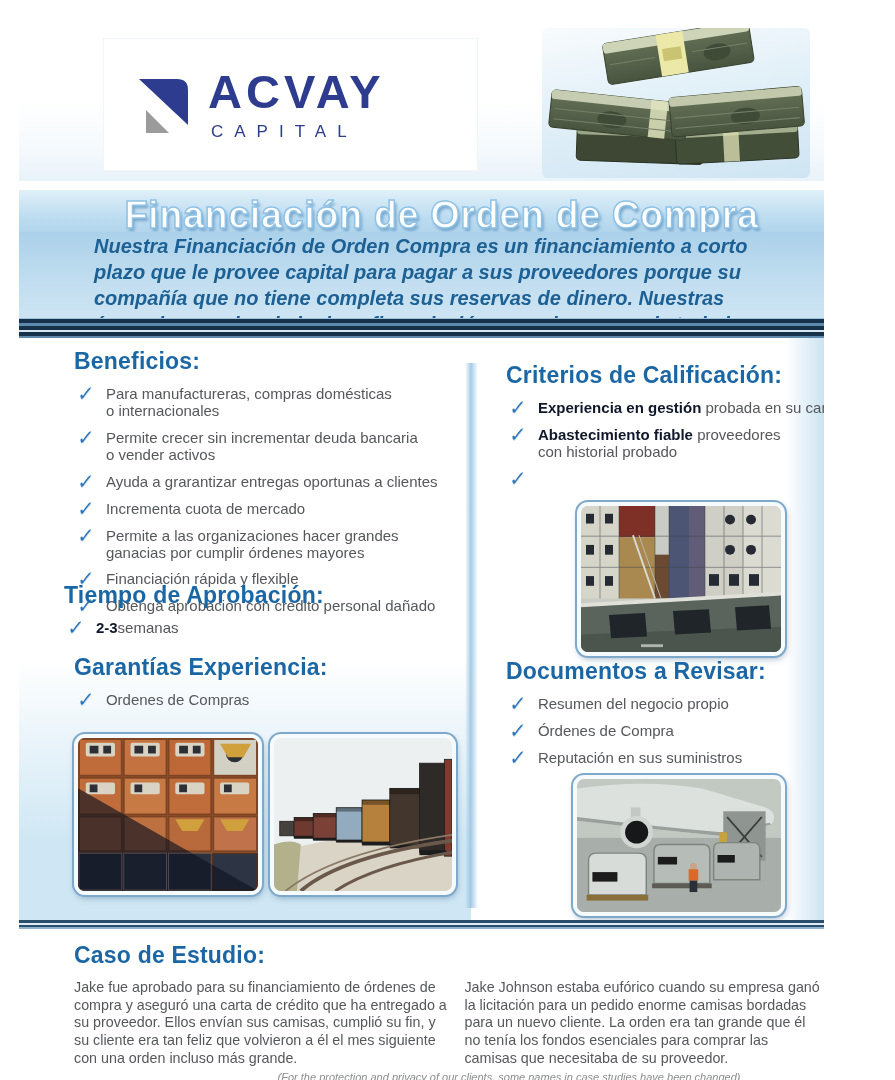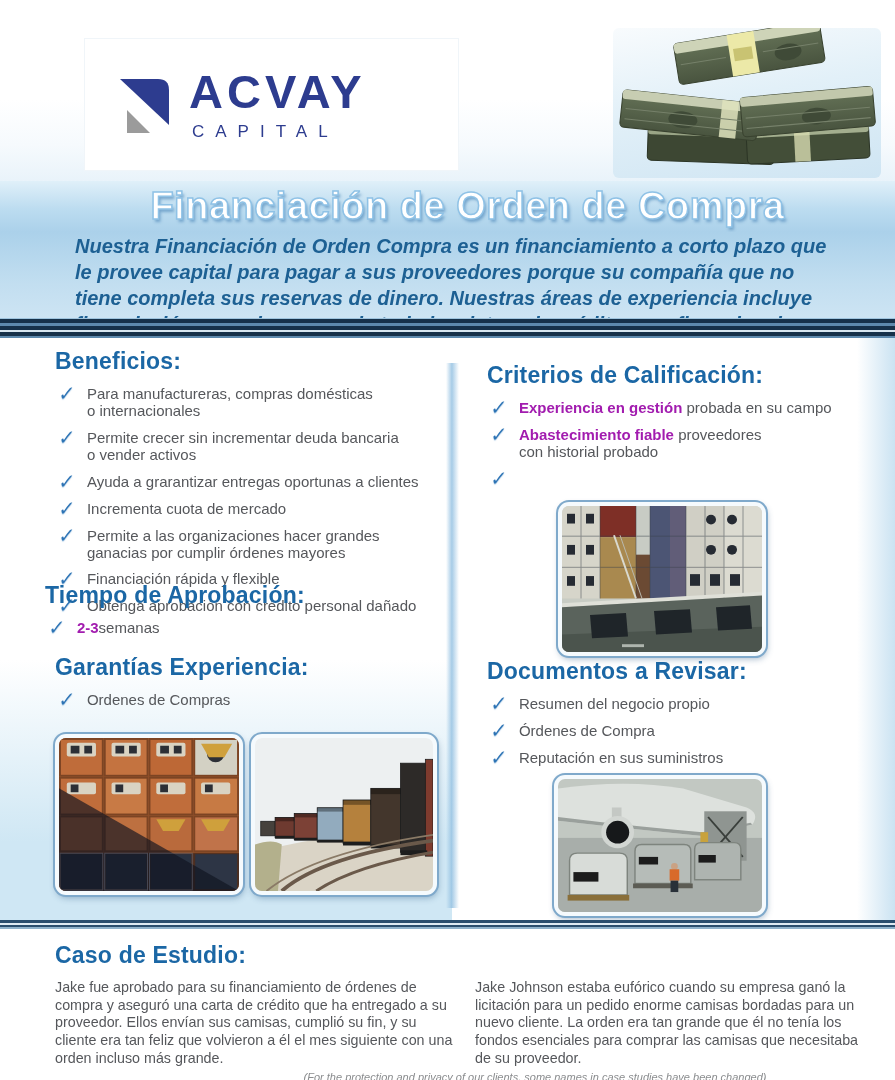--- a/index.html
+++ b/index.html
@@ -1,22 +1,22 @@
 <!DOCTYPE html>
 <html><head>
 <meta charset="utf-8">
 <style>
   * { box-sizing: border-box; margin: 0; padding: 0; }
   body {
     font-family: "Liberation Sans", "DejaVu Sans", sans-serif;
     background: #ffffff;
   }
   .page {
-    position: relative; width: 895px; height: 1080px;
-    background: #ffffff; overflow: hidden;
+    position: relative; width: 805px; height: 1080px;
+    background: #ffffff; overflow: hidden; margin-left: 19px;
   }
 
   
   .header {
     position: absolute; top: 0; left: 0; width: 100%; height: 181px;
     background: linear-gradient(180deg, #ffffff 55%, #f6fafd 80%, #e9f3fa 100%);
   }
   .logo-box {
     position: absolute; left: 85px; top: 39px; width: 373px; height: 131px;
     background: #ffffff; display: flex; align-items: center; padding-left: 26px;
@@ -28,21 +28,21 @@
   .logo-sub  { font-size: 17px; font-weight: 400; letter-spacing: 11px; margin-top: 7px; padding-left: 3px; }
   .money-area {
     position: absolute; right: 14px; top: 28px; width: 268px; height: 150px;
     background: linear-gradient(170deg, #f8fbfd 0%, #e2f0f8 45%, #cfe5f3 100%);
     border-radius: 6px;
   }
   .money-area svg { width: 100%; height: 100%; display: block; }
 
   
   .banner {
-    position: absolute; top: 181px; left: 0; width: 100%; height: 51px;
+    position: absolute; top: 190px; left: 0; width: 100%; height: 51px;
     background: linear-gradient(180deg, #e0f0f9 0%, #bcdcf0 55%, #abd1ea 100%);
   }
   .banner-title {
     text-align: center; padding-left: 40px;
     font-size: 38px; font-weight: 700; line-height: 50px; letter-spacing: 0.5px;
     color: #ffffff;
     -webkit-text-stroke: 1.5px #8fc2e6;
     text-shadow: 2px 3px 3px rgba(104, 156, 199, 0.85);
   }
   .intro {
@@ -89,21 +89,21 @@
 
   .sec-title { color: #1b67a5; font-size: 23px; font-weight: 700; margin-bottom: 10px; letter-spacing: 0.2px; }
   .checklist { list-style: none; }
   .checklist li { display: flex; align-items: flex-start; margin-bottom: 9px; color: #55575b; font-size: 15px; line-height: 1.16; }
   .check {
     display: inline-block; color: #2e74b5; font-weight: 700; font-size: 19px; line-height: 1;
     transform: skewX(-14deg) rotate(-8deg); margin: -1px 12px 0 4px; flex: 0 0 auto;
     text-shadow: 0 1px 1px rgba(130, 175, 215, 0.7);
   }
   .item-text, .item-rest { white-space: pre-line; }
-  .item-lead { color: #a21caf; font-weight: 700; white-space: pre; }
+  .item-lead { color: #0f172a; font-weight: 700; white-space: pre; }
 
   
   .photo {
     position: absolute; border: 4px solid #f5fafd; border-radius: 11px; overflow: hidden;
     box-shadow: 0 0 0 2px #7fa9cb, 1px 3px 6px rgba(60, 100, 140, 0.45);
     background: #ffffff;
   }
   .photo svg { display: block; width: 100%; height: 100%; }
   .photo-containers { left: 55px;  top: 396px; width: 188px; height: 161px; }
   .photo-train      { left: 251px; top: 396px; width: 186px; height: 161px; }

